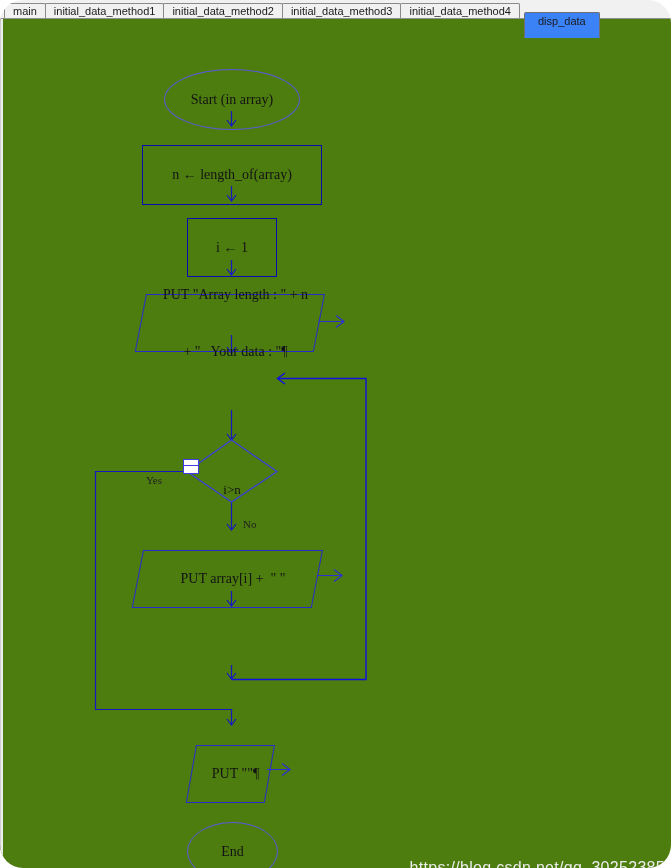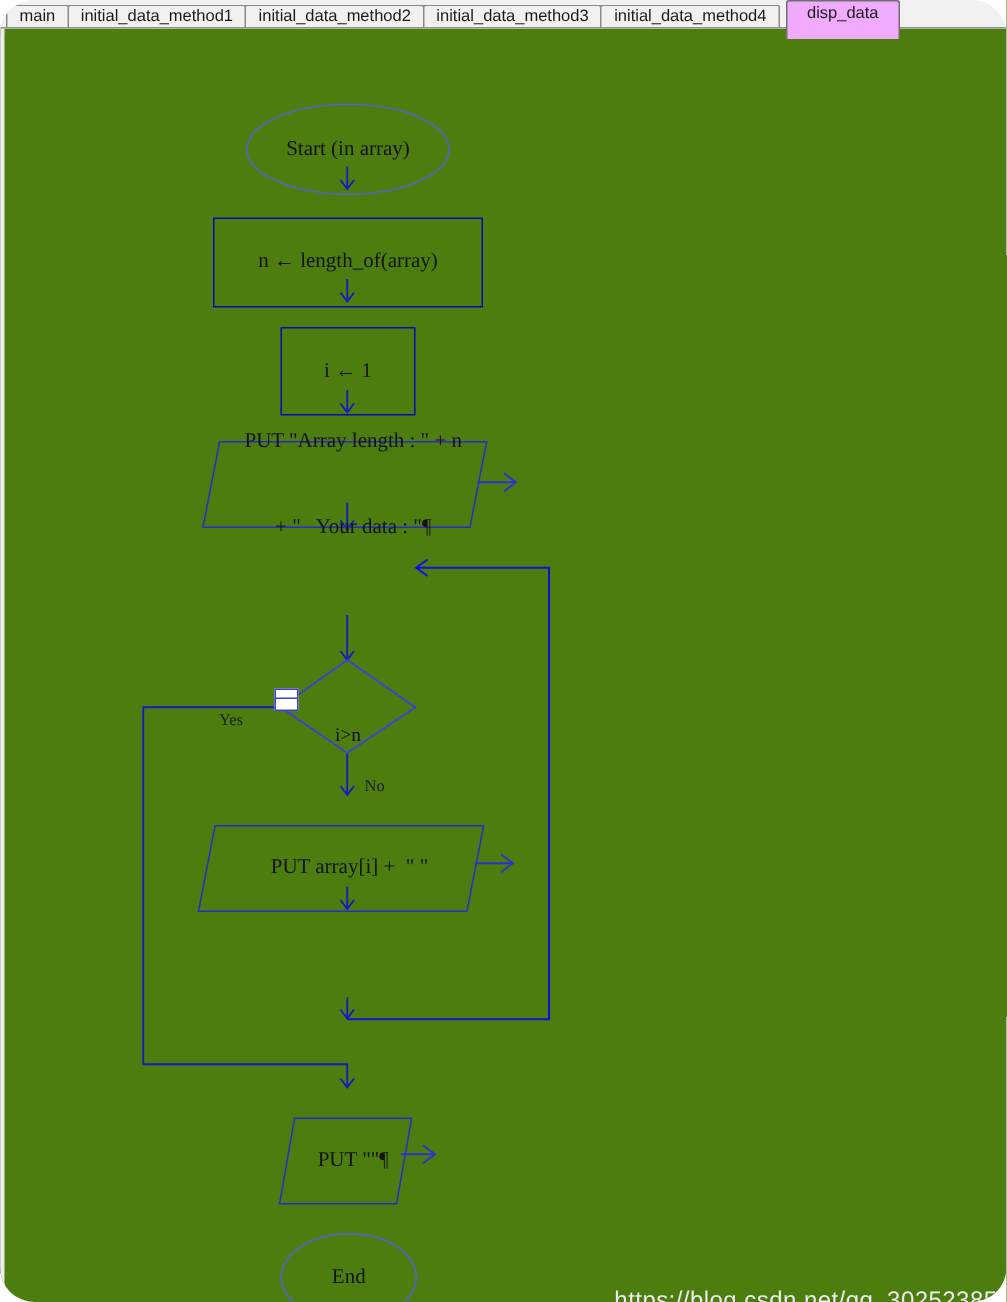--- a/index.html
+++ b/index.html
@@ -6,22 +6,22 @@
   body{font-family:"Liberation Sans",sans-serif;background:#fff;}
   #app{position:relative;width:671px;height:868px;background:#ffffff;overflow:hidden;border-radius:23px;}
 
   
   .tabbar{position:relative;display:flex;align-items:flex-start;height:18px;
           background:var(--tab-bg,#f1f1f1);border-bottom:1px solid #8f8f8f;z-index:5;}
   .tab{margin-top:3px;height:13px;padding:1px 8px 0 8px;font-size:11px;color:#1a1a1a;
        background:var(--tab-bg,#f1f1f1);border:1px solid #8a8a8a;border-bottom:none;
        border-radius:2px 2px 0 0;white-space:nowrap;cursor:default;}
   .tab + .tab{margin-left:-1px;}
-  .tab.active{margin-top:0;margin-left:4px;height:23px;padding:2px 13px 0 13px;
-       background:#f0abfc;border:1px solid #6f6f6f;border-bottom:none;z-index:6;}
+  .tab.active{margin-top:12px;margin-left:4px;height:23px;padding:2px 13px 0 13px;
+       background:#3b82f6;border:1px solid #6f6f6f;border-bottom:none;z-index:6;}
   .tab:first-child{margin-left:4px;}
 
   
   #canvas{position:absolute;left:0;top:19px;width:671px;height:849px;background:#4d7c0f;}
   .left-edge{position:absolute;left:0;top:0;bottom:0;width:3px;
              background:linear-gradient(to right,#cdcdcd 1px,#ececec 1px);}
 
   svg.diagram{position:absolute;left:0;top:0;}
   .conn{stroke:var(--connector,#1717c3);stroke-width:1.2;fill:none;}
   .loopback{stroke:var(--loopback,#1111dd);stroke-width:1.4;fill:none;}

